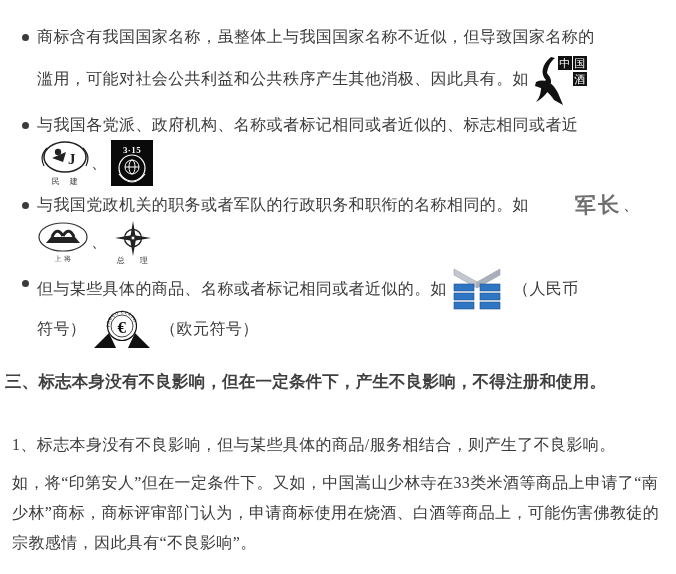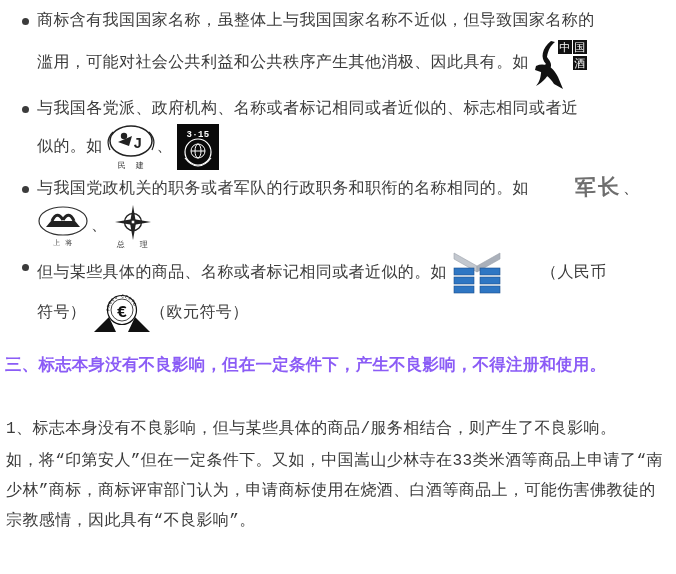--- a/index.html
+++ b/index.html
@@ -1,54 +1,54 @@
 <!DOCTYPE html>
 <html><head>
 <meta charset="utf-8">
 <style>
   html,body { margin:0; padding:0; background:#ffffff; }
   .doc {
     position:relative;
     width:676px; height:574px;
     box-sizing:border-box;
-    padding:6px 4px 0 4px;
+    padding:22px 4px 0 4px;
     background:#ffffff;
-    font-family:Liberation Mono, monospace;
+    font-family:Liberation Serif, serif;
     font-size:16px;
     color:#3b3b3b;
     letter-spacing:0.4px;
     overflow:hidden;
   }
   ul.bullets { list-style:none; margin:0; padding:0; }
   ul.bullets > li { position:relative; padding-left:33px; margin-bottom:4px; }
   ul.bullets > li::before {
     content:""; position:absolute; left:18px; top:12px;
     width:7px; height:7px; border-radius:50%; background:#3b3b3b;
   }
   .line { line-height:30px; white-space:nowrap; }
   .row  { display:flex; align-items:center; white-space:nowrap; }
   .row .txt { line-height:30px; }
   .logo { display:inline-block; flex:0 0 auto; line-height:0; }
   .ml2{margin-left:2px}.ml4{margin-left:4px}.ml6{margin-left:6px}
-  .ml8{margin-left:8px}.ml10{}.ml28{margin-left:40px}.ml46{margin-left:46px}
+  .ml8{margin-left:8px}.ml10{margin-left:10px}.ml28{margin-left:12px}.ml46{margin-left:46px}
   .sep { line-height:30px; }
   .brush-text {
     display:inline-block;
     font-weight:700; font-size:21px; color:#6e6e6e;
     transform:rotate(-2deg);
     letter-spacing:2px;
   }
   h2.heading {
     margin:22px 0 0 0; padding-left:1px;
     font-size:16.5px; font-weight:700;
-    color:#8b5cf6; letter-spacing:0.2px;
+    color:#404040; letter-spacing:0.2px;
     line-height:24px;
     white-space:nowrap;
   }
-  p.body-para { margin:2px; line-height:30px; }
+  p.body-para { margin:8px; line-height:30px; }
   p.body-para.first { margin-top:36px; }
 </style>
 </head>
 <body>
 
 <div class="doc">
 
   <ul class="bullets">
 
     <li>
@@ -66,21 +66,20 @@
             <rect x="40" y="20" width="14" height="14" fill="#111"></rect>
             <text x="47" y="31" font-size="11" fill="#fff" text-anchor="middle">酒</text>
           </svg>
         </span>
       </div>
     </li>
 
     <li>
       <div class="line">与我国各党派、政府机构、名称或者标记相同或者近似的、标志相同或者近</div>
       <div class="row">
-        <span class="txt">似的。如</span>
         <span class="logo ml2">
           <svg width="52" height="46" viewBox="0 0 52 46">
             <ellipse cx="26" cy="17" rx="21" ry="15" fill="none" stroke="#222" stroke-width="1.5"></ellipse>
             <path d="M5 26 Q0 16 8 8" fill="none" stroke="#222" stroke-width="1.2"></path>
             <path d="M47 26 Q52 16 44 8" fill="none" stroke="#222" stroke-width="1.2"></path>
             <circle cx="19" cy="12" r="3.2" fill="#222"></circle>
             <path d="M13 18 L27 12 L24 22 Z" fill="#222"></path>
             <text x="33" y="24" font-size="15" font-weight="bold" fill="#222" text-anchor="middle">J</text>
             <text x="17" y="44" font-size="8" fill="#333" text-anchor="middle">民</text>
             <text x="35" y="44" font-size="8" fill="#333" text-anchor="middle">建</text>

